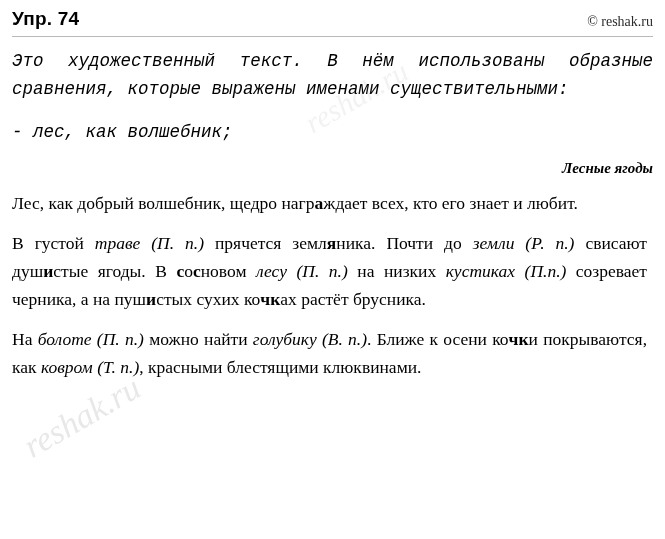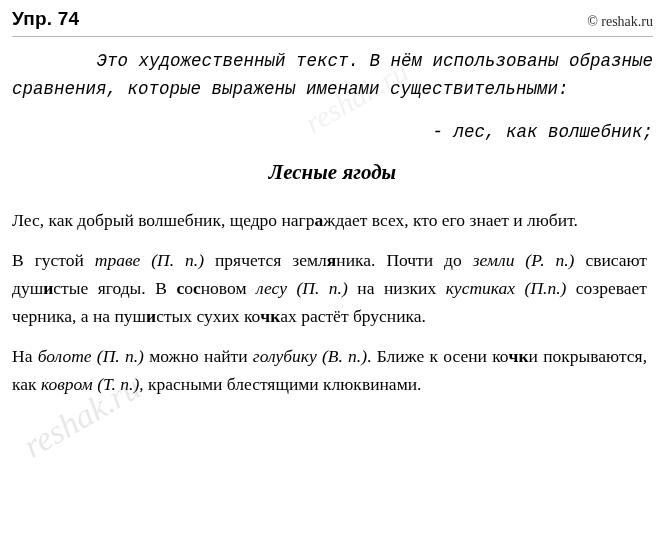--- a/index.html
+++ b/index.html
@@ -46,31 +46,30 @@
     margin: 2px 0 10px 0;
   }
   .answer {
     font-style: italic;
     font-size: 17.5px;
     line-height: 1.62;
     font-family: Liberation Mono, monospace;
   }
   .answer p {
     margin: 0 0 14px 0;
-    text-align: right;
   }
   .dash-line {
     margin: 0 0 10px 0;
   }
   .subtitle {
-    text-align: center;
+    text-align: right;
     font-weight: bold;
     font-style: italic;
-    font-size: 21px;
-    margin: 10px 0 21px 0;
+    font-size: 15px;
+    margin: 10px 0 12px 0;
   }
   .body-text {
     font-size: 17.5px;
     line-height: 1.6;
     text-align: justify;
   }
   .body-text p {
     margin: 0 6px 12px 0;
   }
   .just {

